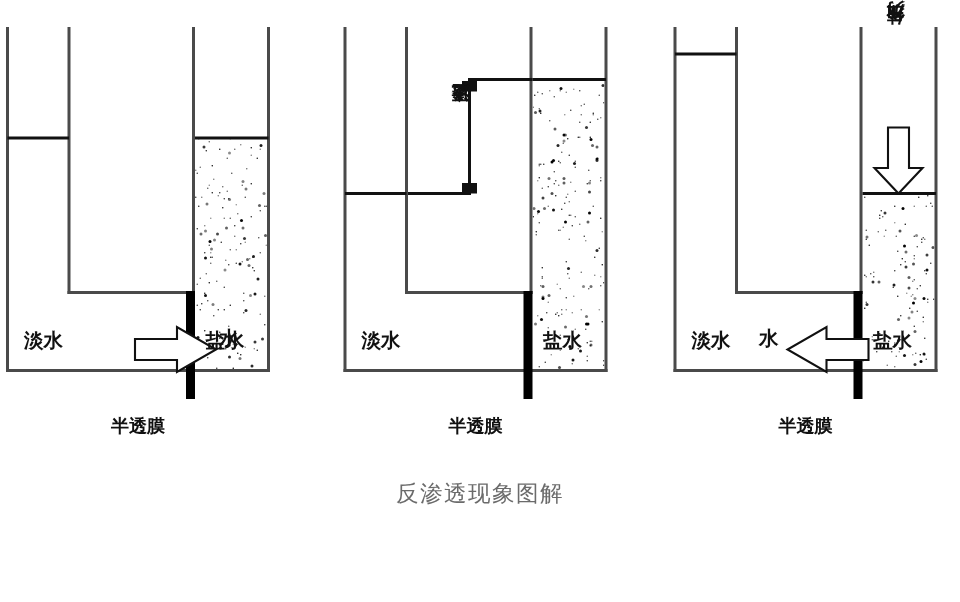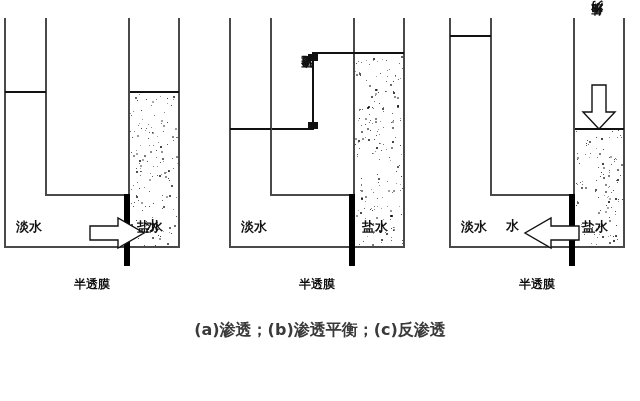--- a/index.html
+++ b/index.html
@@ -668,14 +668,14 @@
       <div class="lbl lbl-fresh">淡水</div>
       <div class="lbl lbl-salt">盐水</div>
 
       <div class="membrane-caption">半透膜</div>
     </div>
   </div>
 
 </div>
 
 <div class="caption">
-  <div class="caption-sub">(a)渗透；(b)渗透平衡；(c)反渗透</div>
+  <div class="caption-title">反渗透现象图解</div>
 </div>
 
 </body></html>

